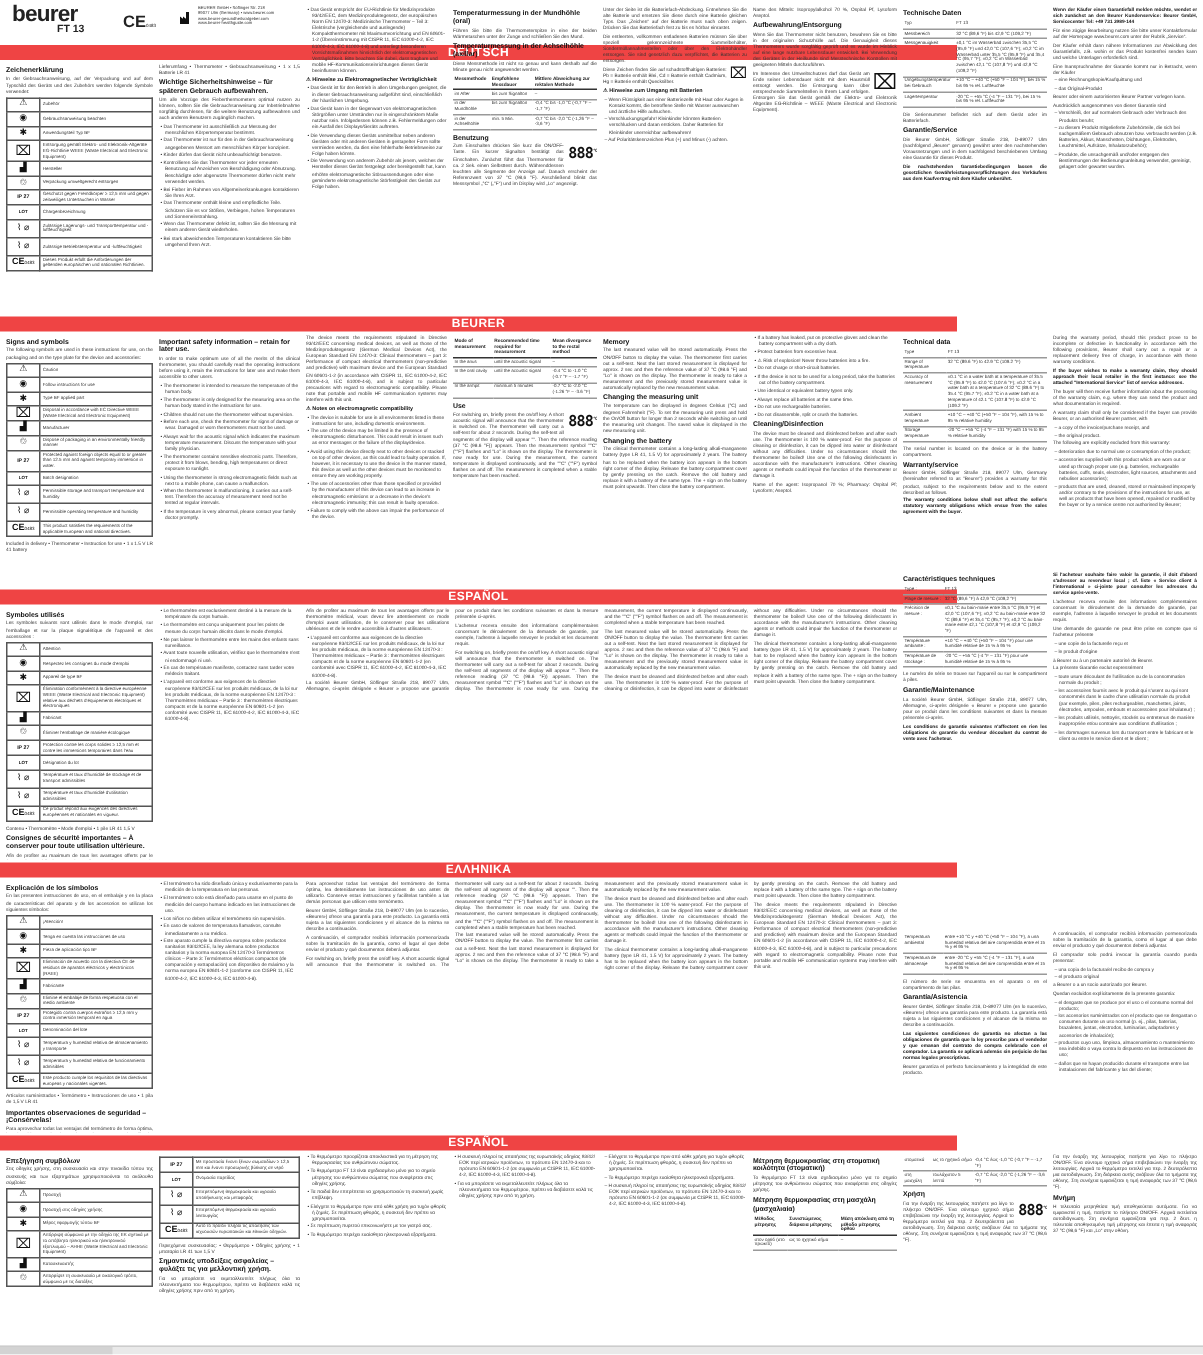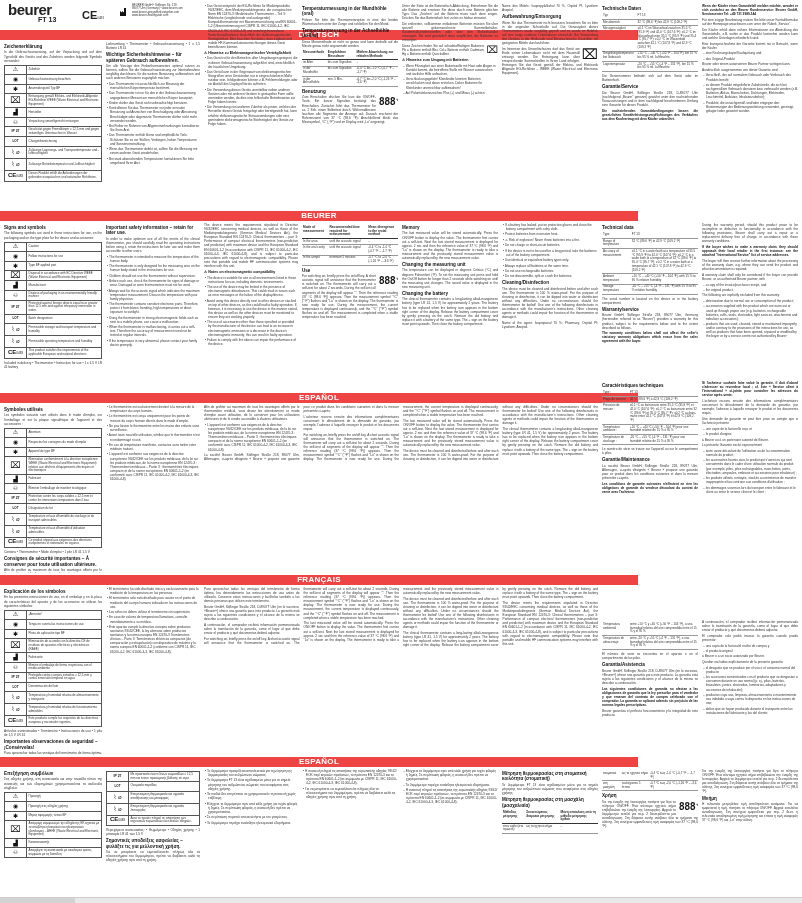--- a/index.html
+++ b/index.html
@@ -43,21 +43,21 @@
 <div class="abs" style="left:132px;top:4px;font-size:2.8px;line-height:3.4px;color:#333">
   <div>BEURER GmbH • Söflinger Str. 218</div>
   <div>89077 Ulm (Germany) • www.beurer.com</div>
   <div>www.beurer-gesundheitsratgeber.com</div>
   <div>www.beurer-healthguide.com</div>
 </div>
 
 <div class="banner" style="top:30px"><span>DEUTSCH</span></div>
 <div class="banner" style="top:211px"><span>BEURER</span></div>
 <div class="banner" style="top:393px"><span>ESPAÑOL</span></div>
-<div class="banner" style="top:575px"><span>FRANÇAIS</span></div>
+<div class="banner" style="top:575px"><span>ΕΛΛΗΝΙΚΑ</span></div>
 <div class="banner" style="top:757px"><span>ESPAÑOL</span></div>
 
 <div class="col" style="left:4px;top:42px;width:98px;height:166px">
   <div class="h">Zeichenerklärung</div>
   <div class="p">In der Gebrauchsanweisung, auf der Verpackung und auf dem Typschild des Geräts und des Zubehörs werden folgende Symbole verwendet:</div>
   <table class="symtab">
     <tbody>
         <tr>
           <td class="ic">⚠</td>
           <td>Zubehör</td>

